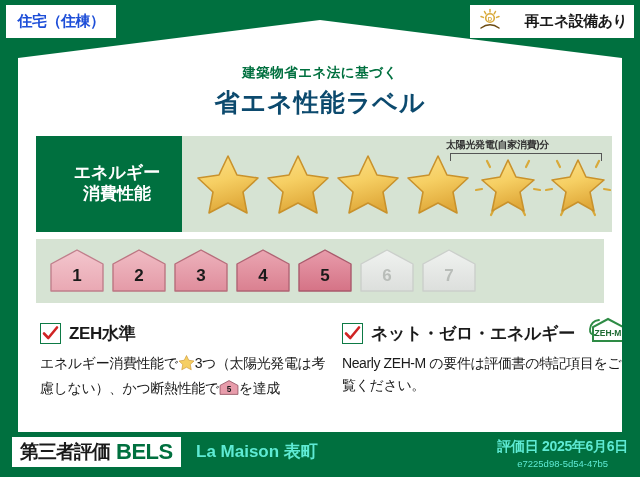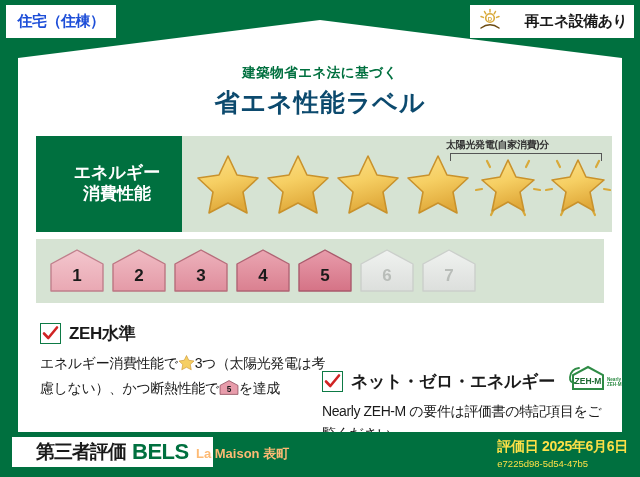--- a/index.html
+++ b/index.html
@@ -64,45 +64,45 @@
   .hbadge .num{
     position:absolute;left:0;right:0;top:18px;text-align:center;
     font-size:17px;font-weight:bold;
   }
   .hbadge.on .num{color:#1a1a1a;}
   .hbadge.off .num{color:#b9bdb9;}
 
   
   .crit{position:absolute;top:300px;width:286px;}
   #crit-left{left:22px;}
-  #crit-right{left:304px;margin-top:48px;}
+  #crit-right{left:324px;}
   .crit-head{display:flex;align-items:center;gap:8px;height:26px;}
   .chk{
     width:21px;height:21px;border:1.4px solid #0d7a45;background:#fff;
     position:relative;flex:0 0 21px;box-sizing:border-box;
   }
   .chk svg{position:absolute;left:1px;top:1px;}
   .crit-title{font-size:17px;font-weight:bold;color:#1a1a1a;letter-spacing:-0.3px;white-space:nowrap;}
   .crit-desc{
     margin-top:7px;font-size:14px;line-height:1.55;color:#1a1a1a;
     letter-spacing:-0.4px;
   }
   .inline-ico{display:inline-block;vertical-align:-3px;}
 
   
   #bels-badge{
     position:absolute;left:12px;bottom:10px;height:30px;background:#fff;
-    display:flex;align-items:center;padding:0 24px;box-sizing:border-box;
+    display:flex;align-items:center;padding:0 8px;box-sizing:border-box;
   }
   #bels-jp{font-size:19px;font-weight:bold;color:#1a1a1a;letter-spacing:-1px;}
   #bels-en{font-size:22px;font-weight:bold;color:#00703f;letter-spacing:-0.5px;margin-left:6px;}
   #building-name{
-    position:absolute;left:196px;bottom:14px;font-size:13px;font-weight:bold;color:#fdba74;
-  }
-  #eval-block{position:absolute;right:12px;bottom:8px;text-align:left;color:#fde047;}
+    position:absolute;left:196px;bottom:14px;font-size:17px;font-weight:bold;color:#5eead4;
+  }
+  #eval-block{position:absolute;right:12px;bottom:8px;text-align:center;color:#5eead4;}
   #eval-date{font-size:14px;font-weight:bold;letter-spacing:-0.3px;}
   #eval-id{font-size:9.5px;margin-top:2px;letter-spacing:0px;}
 </style>
 </head>
 <body>
 
 <div id="label-root">
 
   <div id="house-type-tag" class="tag">
     <span class="t">住宅（住棟）</span>

